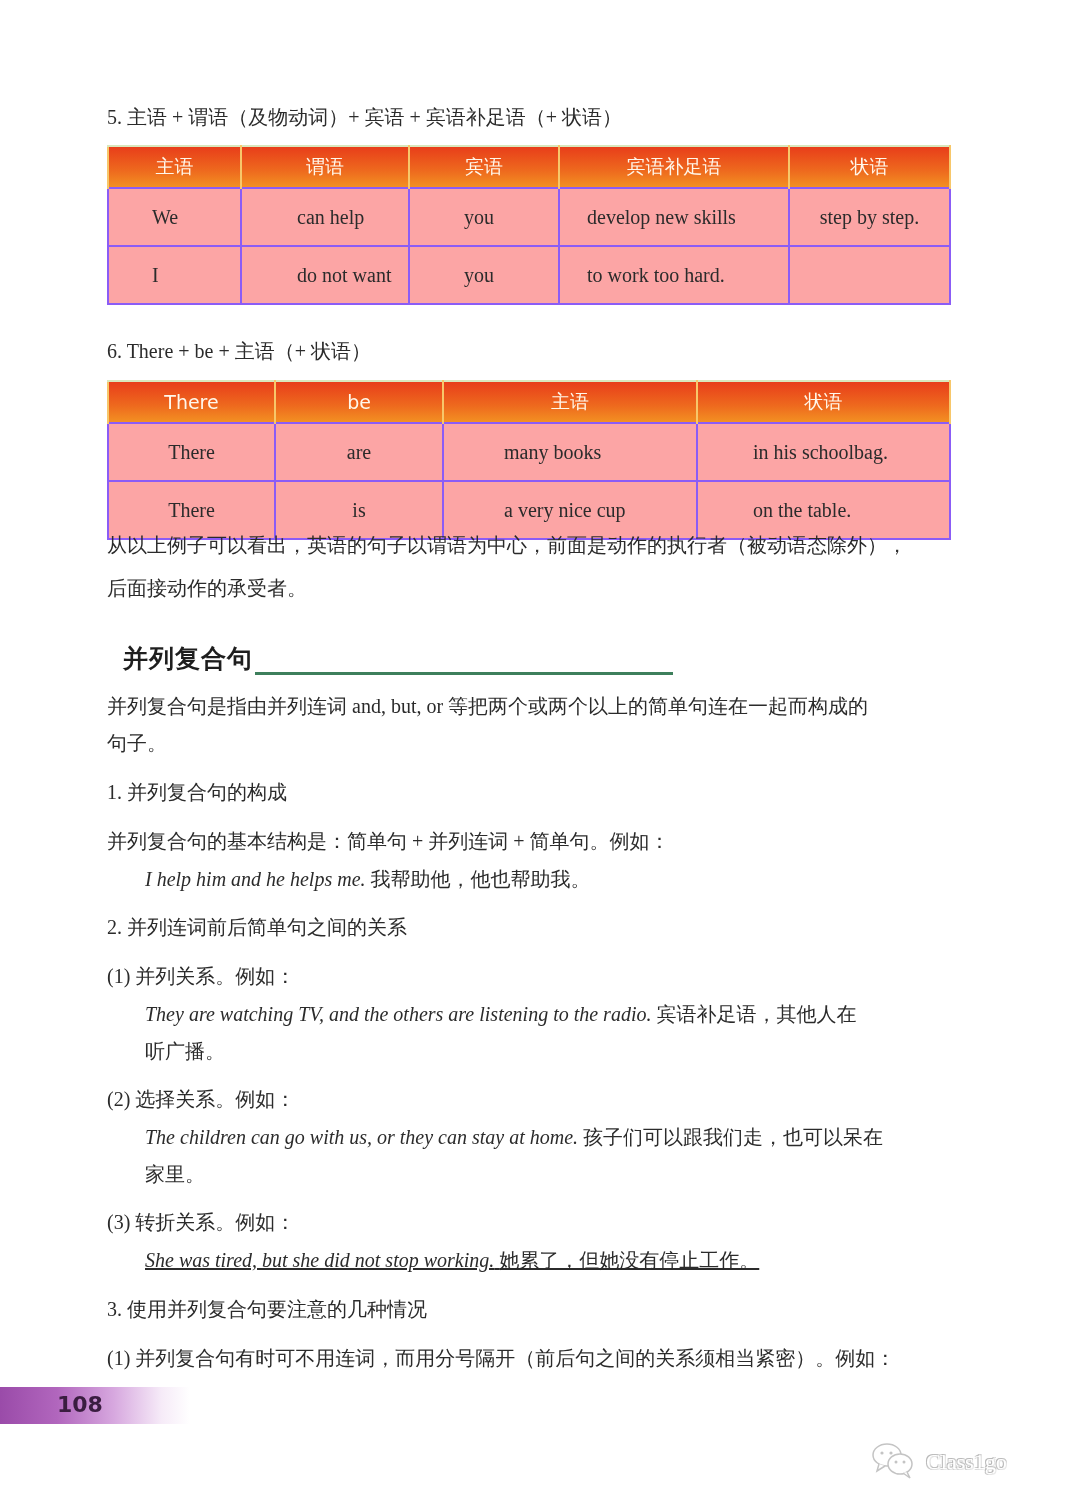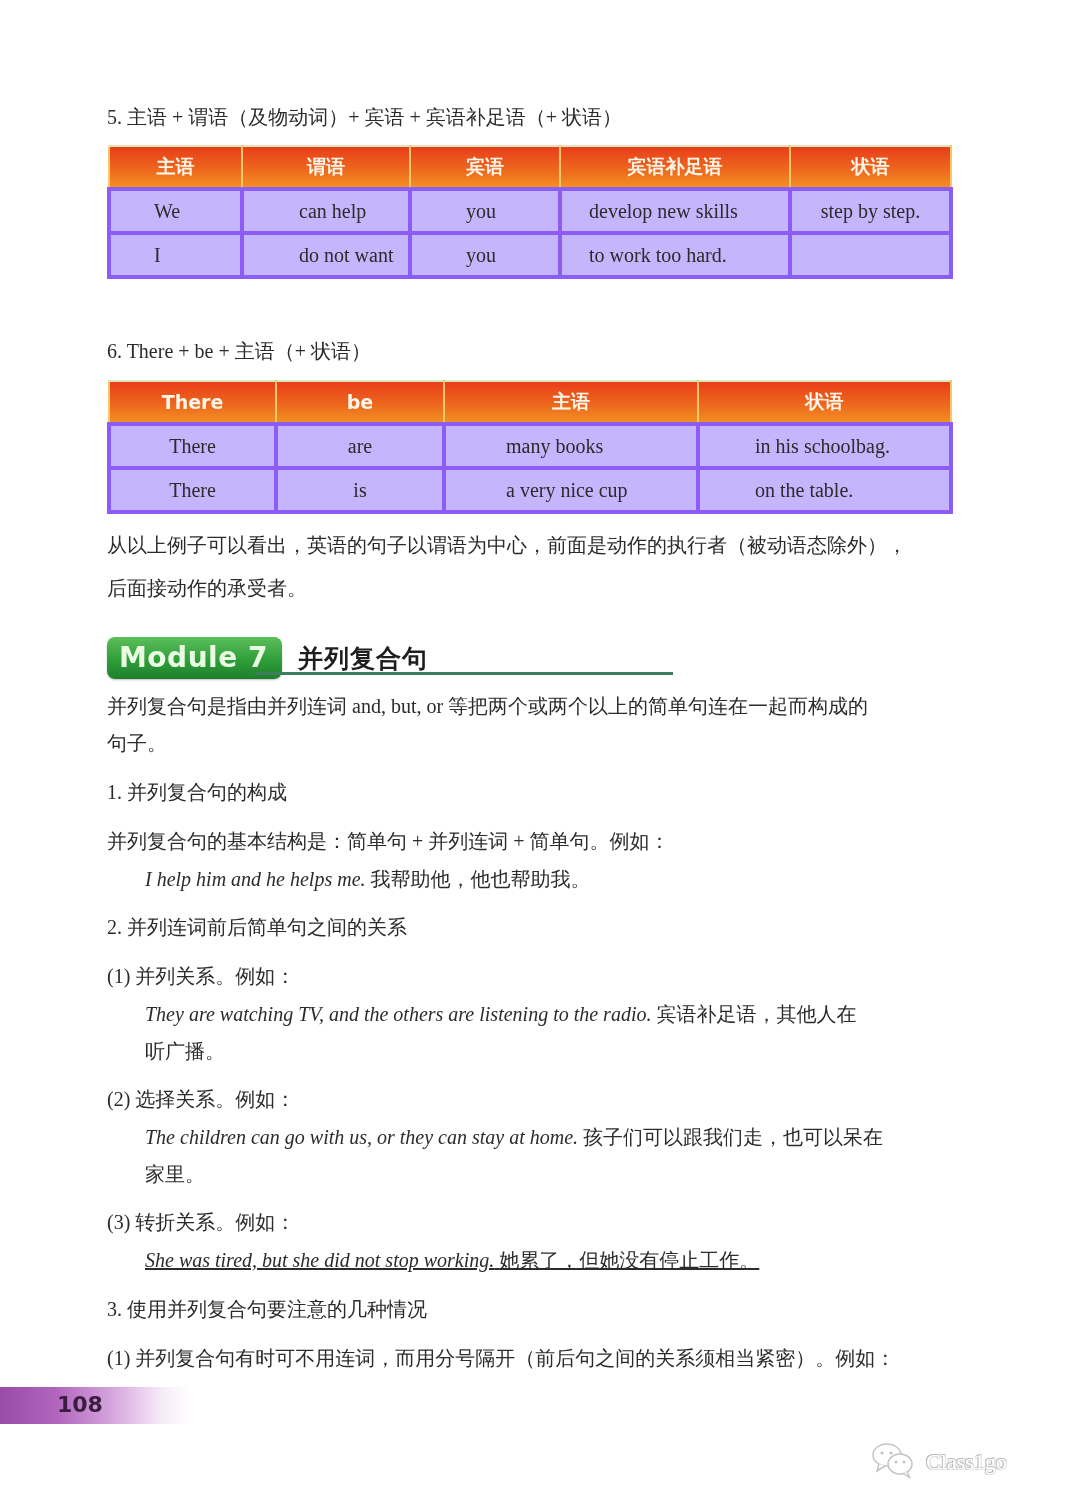--- a/index.html
+++ b/index.html
@@ -12,29 +12,29 @@
     position: absolute; left: 107px; font-size: 20px; line-height: 24px;
     white-space: nowrap; color: #2b2b2b;
   }
   .indent { left: 145px; }
   .it { font-style: italic; }
   table.grammar {
     position: absolute; left: 107px; width: 842px; border-collapse: collapse;
     table-layout: fixed; font-size: 20px;
   }
   table.grammar th {
-    height: 40px; padding: 0; font-weight: bold; color: #fff7ea;
+    height: 40px; padding: 0; font-weight: normal; color: #fff7ea;
     font-family: "DejaVu Sans", "Liberation Sans", sans-serif; font-size: 19px;
     background: linear-gradient(to bottom, #e83e1a 0%, #ee6a1e 60%, #f39022 100%);
     border-left: 2px solid #f7c76a; border-right: 2px solid #f7c76a;
     text-align: center;
   }
   table.grammar td {
-    height: 40px; padding: 0; background: #c4b5fd;
-    border: 4px solid #8b5cf6; color: #2b2b2b;
+    height: 40px; padding: 8px; background: #fca5a5;
+    border: 2px solid #8b5cf6; color: #2b2b2b;
   }
   table.grammar tr:first-child th { border-top: 2px solid #d9e7bd; }
   .c { text-align: center; }
   .l { text-align: left; }
   .module {
     position: absolute; left: 107px; top: 636px; height: 44px;
     display: flex; align-items: center;
   }
   .module-badge {
     height: 42px; padding: 0 14px 0 12px; border-radius: 8px;
@@ -135,21 +135,20 @@
     <td class="l" style="padding-left:60px">a very nice cup</td>
     <td class="l" style="padding-left:55px">on the table.</td>
   </tr>
 </tbody>
   </table>
 
 <div class="line" style="top:533px;">从以上例子可以看出，英语的句子以谓语为中心，前面是动作的执行者（被动语态除外），</div>
 <div class="line" style="top:576px;">后面接动作的承受者。</div>
 
 <div class="module">
-  <div class="module-badge">Module 7</div>
   <div class="module-title">并列复合句</div>
 </div>
 <div class="module-rule"></div>
 
 <div class="line" style="top:694px;">并列复合句是指由并列连词 and, but, or 等把两个或两个以上的简单句连在一起而构成的</div>
 <div class="line" style="top:731px;">句子。</div>
 
 <div class="line" style="top:780px;">1. 并列复合句的构成</div>
 <div class="line" style="top:829px;">并列复合句的基本结构是：简单句 + 并列连词 + 简单句。例如：</div>
 <div class="line indent" style="top:867px;">

